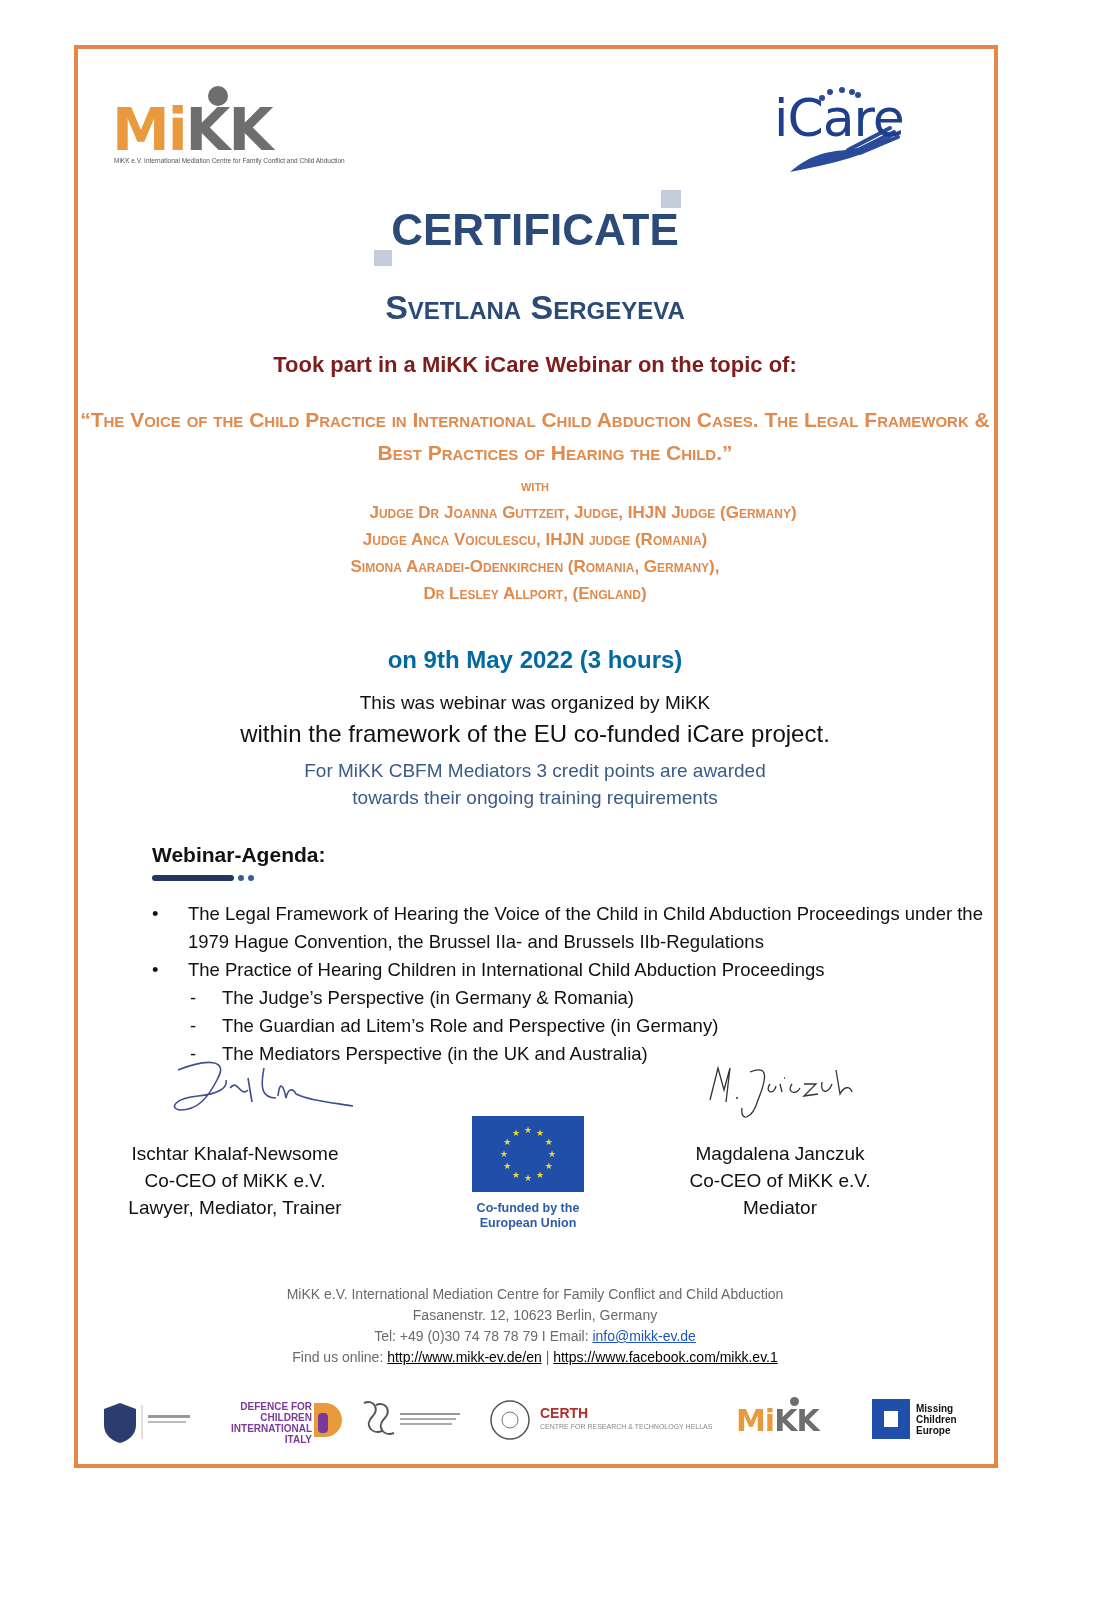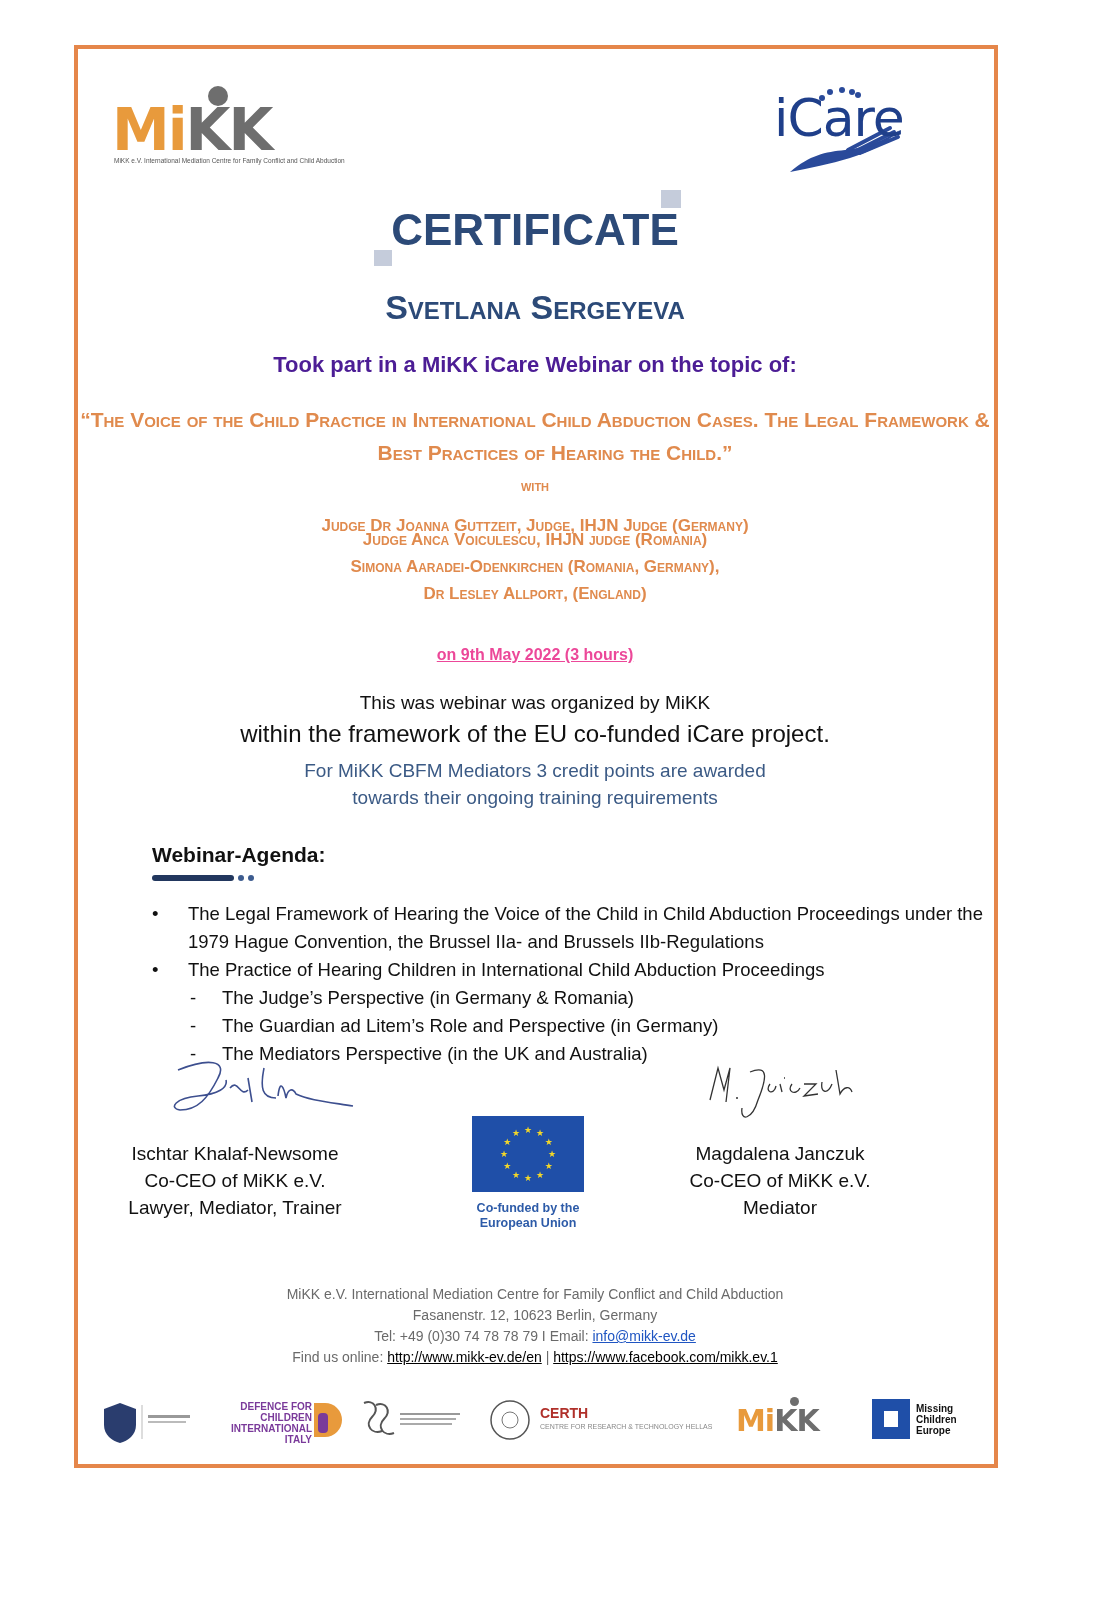--- a/index.html
+++ b/index.html
@@ -14,31 +14,31 @@
   .mikk-logo .kk{color:#6e6e6e;}
   .mikk-logo .dot{position:absolute;left:96px;top:0px;width:20px;height:20px;border-radius:50%;background:#6e6e6e;}
   .mikk-logo .sub{position:absolute;left:2px;top:71px;font-size:6.5px;color:#555;white-space:nowrap;}
   
   .icare-logo{left:770px;top:80px;width:180px;height:100px;}
   .icare-logo .word{position:absolute;left:4px;top:8px;font-size:52px;color:#1f3f8a;font-family:"DejaVu Sans",sans-serif;font-weight:normal;letter-spacing:-1px;}
   .icare-logo svg{position:absolute;left:0;top:0;}
   .sq{position:absolute;background:#c5ccdb;}
   .cert-title{top:205px;font-size:44px;font-weight:bold;color:#2c4a78;letter-spacing:0px;}
   .name{top:288px;font-size:34px;font-weight:bold;color:#2c4a78;font-variant:small-caps;}
-  .tookpart{top:352px;font-size:22px;font-weight:bold;color:#4c1d95;}
+  .tookpart{top:352px;font-size:22px;font-weight:bold;color:#7f1d1d;}
   .orange{color:#e08a4d;font-weight:bold;font-variant:small-caps;}
   .topic1{top:408px;font-size:21px;}
   .topic2{top:441px;font-size:21px;margin-left:20px;}
   .with{top:477px;font-size:15px;}
   .sp{font-size:17px;}
-  .sp1{top:516px;}
+  .sp1{top:503px;padding-left:48px;}
   .sp2{top:530px;}
   .sp3{top:557px;}
   .sp4{top:584px;}
-  .date{top:646px;font-size:16px;font-weight:bold;color:#ec4899;text-decoration:underline;}
+  .date{top:646px;font-size:24px;font-weight:bold;color:#0369a1;}
   .org1{top:692px;font-size:19px;color:#111;}
   .org2{top:720px;font-size:24px;color:#111;}
   .cred1{top:760px;font-size:19px;color:#3b5a85;}
   .cred2{top:787px;font-size:19px;color:#3b5a85;}
   .agenda-h{left:152px;top:843px;font-size:21px;font-weight:bold;color:#111;}
   .agenda-bar{left:152px;top:875px;width:82px;height:6px;border-radius:3px;background:#22375e;}
   .agenda-dot{top:875px;width:6px;height:6px;border-radius:50%;background:#3d5c8f;}
   .agenda{left:152px;top:900px;width:840px;font-size:18.5px;line-height:28px;color:#111;}
   .agenda .b{position:relative;padding-left:36px;}
   .agenda .b::before{content:"\2022";position:absolute;left:0;top:0;}

